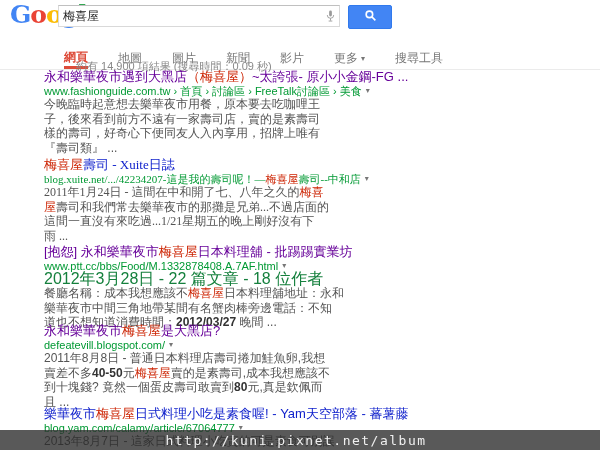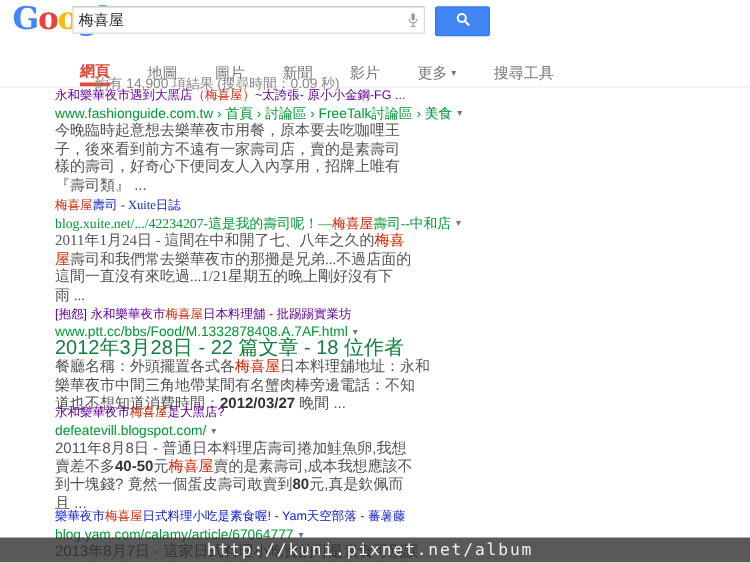--- a/index.html
+++ b/index.html
@@ -42,21 +42,21 @@
     color:#777; text-decoration:none; display:flex; align-items:center;
     cursor:pointer; height:100%;
   }
   .tab.active { color:#dd4b39; font-weight:bold; border-bottom:3px solid #dd4b39; }
   .tab .dd { font-size:8px; margin-left:3px; color:#777; }
   
   .stats { position:absolute; left:44px; top:59px; font-size:11px; color:#888;margin-left:32px; }
   
   #results { position:absolute; left:44px; top:0; width:500px; }
   .result { position:absolute; left:0; width:480px; }
-  .r-title { font-size:10px; line-height:14px; white-space:nowrap; cursor:pointer; margin-bottom:1px; }
+  .r-title { font-size:13px; line-height:14px; white-space:nowrap; cursor:pointer; margin-bottom:1px; }
   .r-url   { font-size:11px; line-height:12px; white-space:nowrap; }
   .r-meta  { font-size:16px; line-height:14px; color:#15803d; }
   .r-snippet { font-size:12px; line-height:14.5px; width:420px; }
   .dd-icon { color:#777; font-size:8px; margin-left:4px; cursor:pointer; vertical-align:top; }
   
   .part-visited { color:#609; }
   .part-link { color:#12c; }
   .part-highlight { color:#cc2200; }
   .part-url { color:#093; }
   .part-url-highlight { color:#cc2200; }
@@ -137,21 +137,21 @@
     </div>
     <div class="result" style="top: 158px; font-family: Liberation Serif, serif;">
       <div class="r-title"><span class="part-highlight">梅喜屋</span><span class="part-link">壽司 - Xuite日誌</span></div>
       <div class="r-url"><span class="part-url">blog.xuite.net/.../42234207-這是我的壽司呢！—</span><span class="part-url-highlight">梅喜屋</span><span class="part-url">壽司--中和店</span><span class="dd-icon">▾</span></div>
       <div class="r-snippet"><span class="part-normal">2011年1月24日 - 這間在中和開了七、八年之久的</span><span class="part-highlight">梅喜</span><br><span class="part-highlight">屋</span><span class="part-normal">壽司和我們常去樂華夜市的那攤是兄弟...不過店面的</span><br><span class="part-normal">這間一直沒有來吃過...1/21星期五的晚上剛好沒有下</span><br><span class="part-normal">雨 ...</span></div>
     </div>
     <div class="result" style="top: 245px;">
       <div class="r-title"><span class="part-visited">[抱怨] 永和樂華夜市</span><span class="part-highlight">梅喜屋</span><span class="part-visited">日本料理舖 - 批踢踢實業坊</span></div>
       <div class="r-url"><span class="part-url">www.ptt.cc/bbs/Food/M.1332878408.A.7AF.html</span><span class="dd-icon">▾</span></div>
       <div class="r-meta">2012年3月28日 - 22 篇文章 - 18 位作者</div>
-      <div class="r-snippet"><span class="part-normal">餐廳名稱：外頭擺置各式各</span><span class="part-highlight">梅喜屋</span><span class="part-normal">日本料理舖地址：永和</span><br><span class="part-normal">樂華夜市中間三角地帶某間有名蟹肉棒旁邊電話：不知</span><br><span class="part-normal">道也不想知道消費時間：</span><span class="part-bold">2012/03/27</span><span class="part-normal"> 晚間 ...</span></div>
+      <div class="r-snippet"><span class="part-normal">餐廳名稱：成本我想應該不</span><span class="part-highlight">梅喜屋</span><span class="part-normal">日本料理舖地址：永和</span><br><span class="part-normal">樂華夜市中間三角地帶某間有名蟹肉棒旁邊電話：不知</span><br><span class="part-normal">道也不想知道消費時間：</span><span class="part-bold">2012/03/27</span><span class="part-normal"> 晚間 ...</span></div>
     </div>
     <div class="result" style="top: 324px;">
       <div class="r-title"><span class="part-visited">永和樂華夜市</span><span class="part-highlight">梅喜屋</span><span class="part-visited">是大黑店?</span></div>
       <div class="r-url"><span class="part-url">defeatevill.blogspot.com/</span><span class="dd-icon">▾</span></div>
       <div class="r-snippet"><span class="part-normal">2011年8月8日 - 普通日本料理店壽司捲加鮭魚卵,我想</span><br><span class="part-normal">賣差不多</span><span class="part-bold">40-50</span><span class="part-normal">元</span><span class="part-highlight">梅喜屋</span><span class="part-normal">賣的是素壽司,成本我想應該不</span><br><span class="part-normal">到十塊錢? 竟然一個蛋皮壽司敢賣到</span><span class="part-bold">80</span><span class="part-normal">元,真是欽佩而</span><br><span class="part-normal">且 ...</span></div>
     </div>
     <div class="result" style="top: 407px;">
       <div class="r-title"><span class="part-link">樂華夜市</span><span class="part-highlight">梅喜屋</span><span class="part-link">日式料理小吃是素食喔! - Yam天空部落 - 蕃薯藤</span></div>
       <div class="r-url"><span class="part-url">blog.yam.com/calamy/article/67064777</span><span class="dd-icon">▾</span></div>
       <div class="r-snippet"><span class="part-normal">2013年8月7日 - 這家日式料理小吃賣的可是素食可別誤</span><br><span class="part-normal">會照片右邊的魚鬆那是隔壁家的如果不說其實是看不出</span></div>

